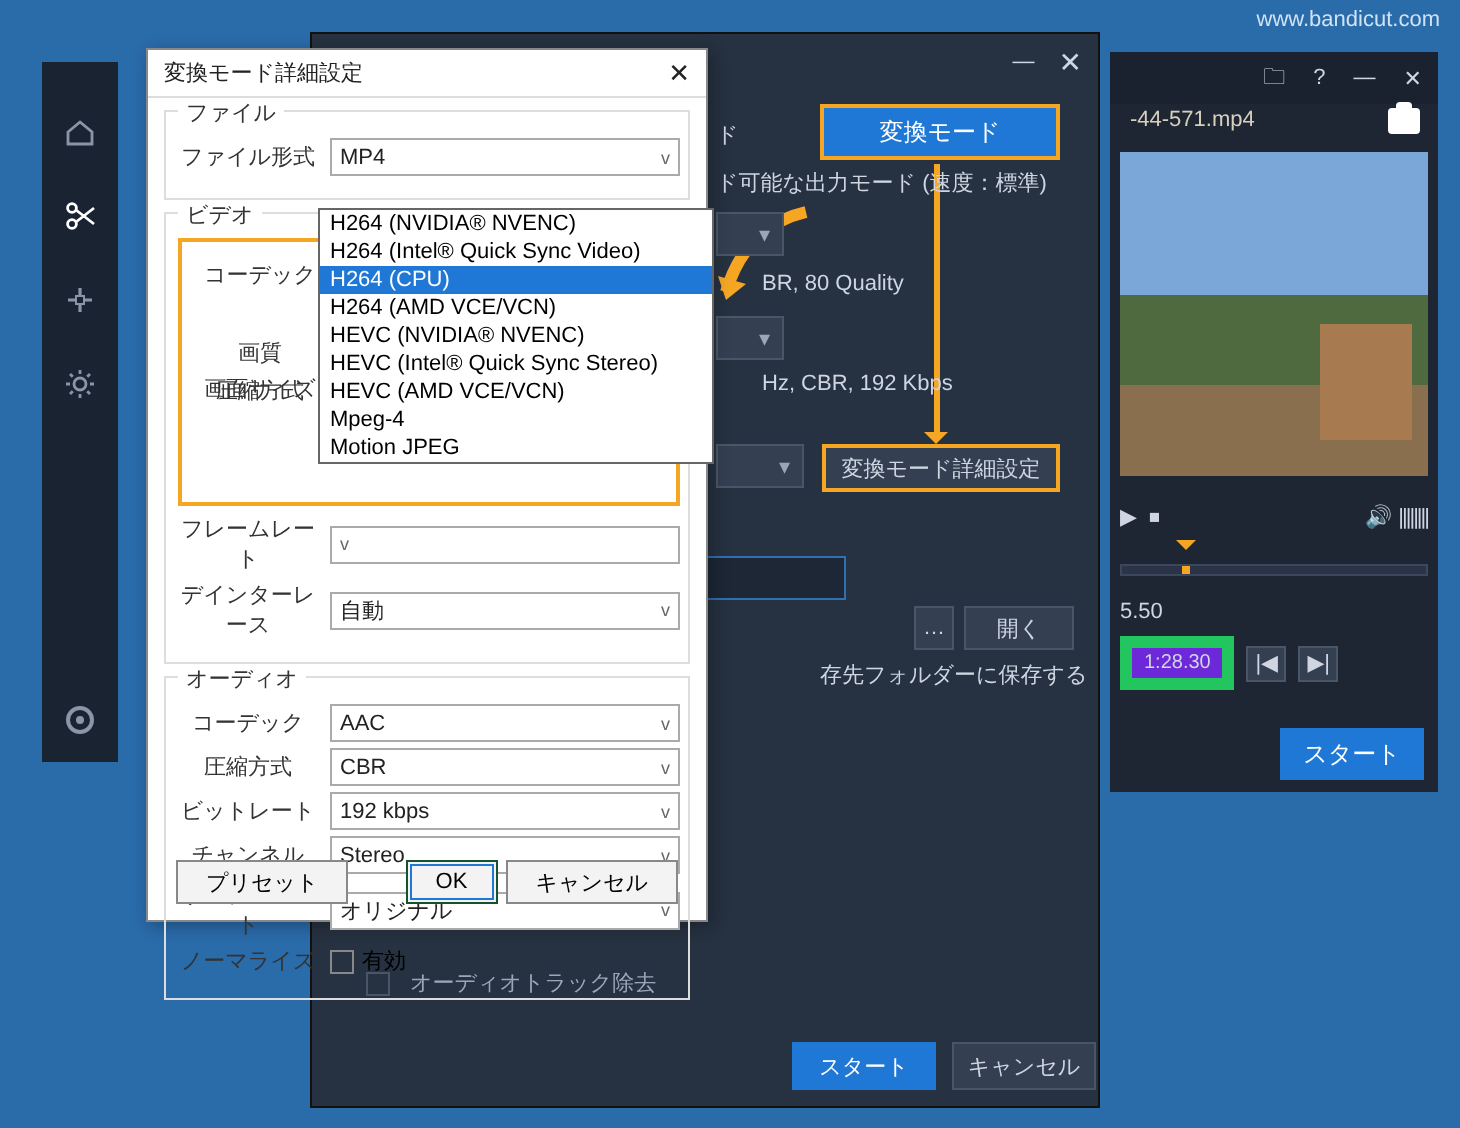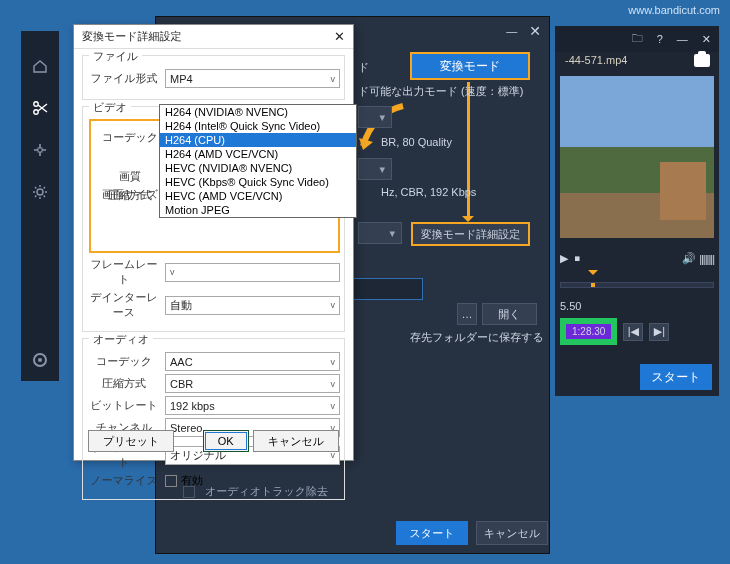--- a/index.html
+++ b/index.html
@@ -291,16 +291,17 @@
     <button>キャンセル</button>
   </div>
 </div>
 
 <div class="codec-dd">
   <div>H264 (NVIDIA® NVENC)</div>
   <div>H264 (Intel® Quick Sync Video)</div>
   <div class="hl">H264 (CPU)</div>
   <div>H264 (AMD VCE/VCN)</div>
   <div>HEVC (NVIDIA® NVENC)</div>
-  <div>HEVC (Kbps® Quick Sync Video)</div>
+  <div>HEVC (Intel® Quick Sync Stereo)</div>
   <div>HEVC (AMD VCE/VCN)</div>
+  <div>Mpeg-4</div>
   <div>Motion JPEG</div>
 </div>
 
 </body></html>

